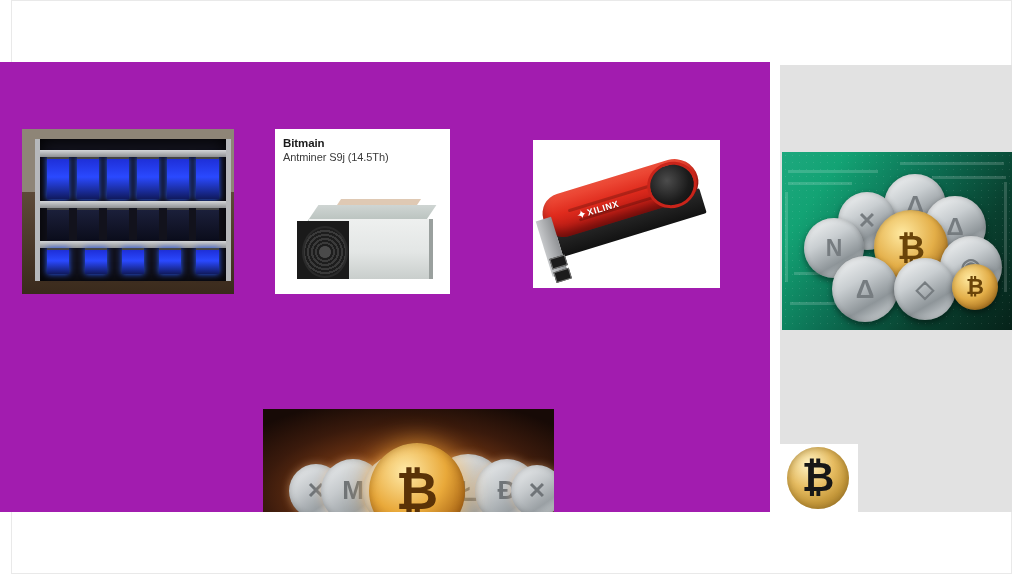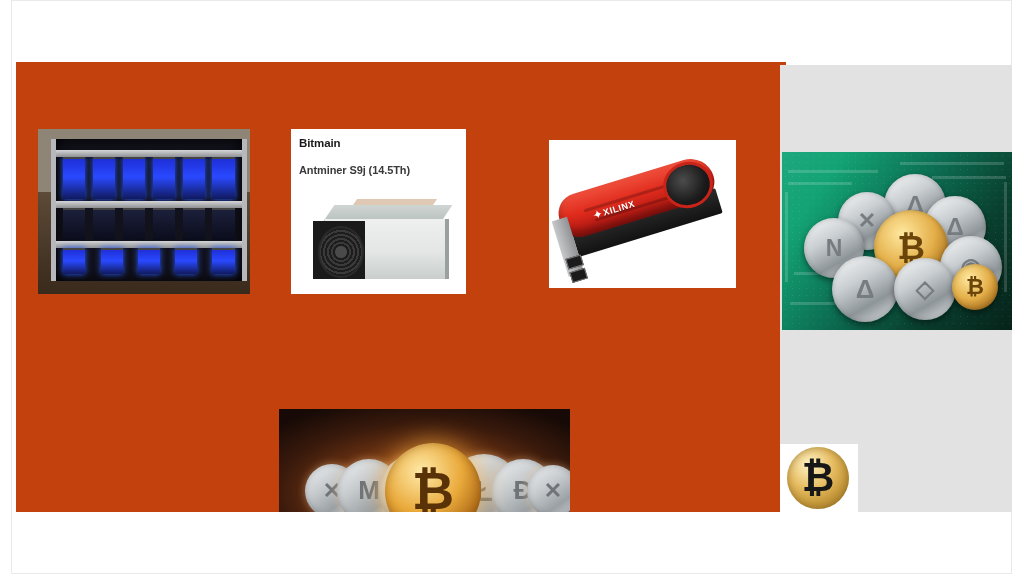--- a/index.html
+++ b/index.html
@@ -28,23 +28,23 @@
     left: 11px; top: 0px;
     width: 1001px; height: 574px;
     border: 1px solid #e9e9e9;
     box-sizing: border-box;
     pointer-events: none;
   }
 
   
   #cyan-panel {
     position: absolute;
-    left: 16px;  top: 62px;
+    left: 0px;  top: 62px;
     width: 770px; height: 450px;
-    background: #c2410c;
+    background: #a21caf;
     overflow: hidden;
   }
 
   
   #gray-panel {
     position: absolute;
     left: 780px; top: 65px;
     width: 232px; height: 447px;
     background: #e2e2e2;
   }
@@ -104,22 +104,22 @@
   }
   #antminer-caption {
     position: absolute; left: 8px; top: 8px; right: 6px;
     line-height: 1.12;
   }
   #antminer-brand {
     font-size: 11.5px; font-weight: bold; color: #1a1a1a;
     letter-spacing: -0.1px;
   }
   #antminer-model {
-    font-size: 11px; font-weight: bold; color: #3a3a3a;
-    letter-spacing: -0.1px; margin-top: 14px;
+    font-size: 11px; font-weight: normal; color: #3a3a3a;
+    letter-spacing: -0.1px; margin-top: 1px;
   }
   #antminer-body {
     position: absolute; left: 22px; top: 76px;
     width: 140px; height: 78px;
   }
   #antminer-body .case-top {
     position: absolute; left: 16px; top: 0; width: 118px; height: 16px;
     background: linear-gradient(to bottom, #cfd5d3, #b9c2be);
     transform: skewX(-34deg);
   }

